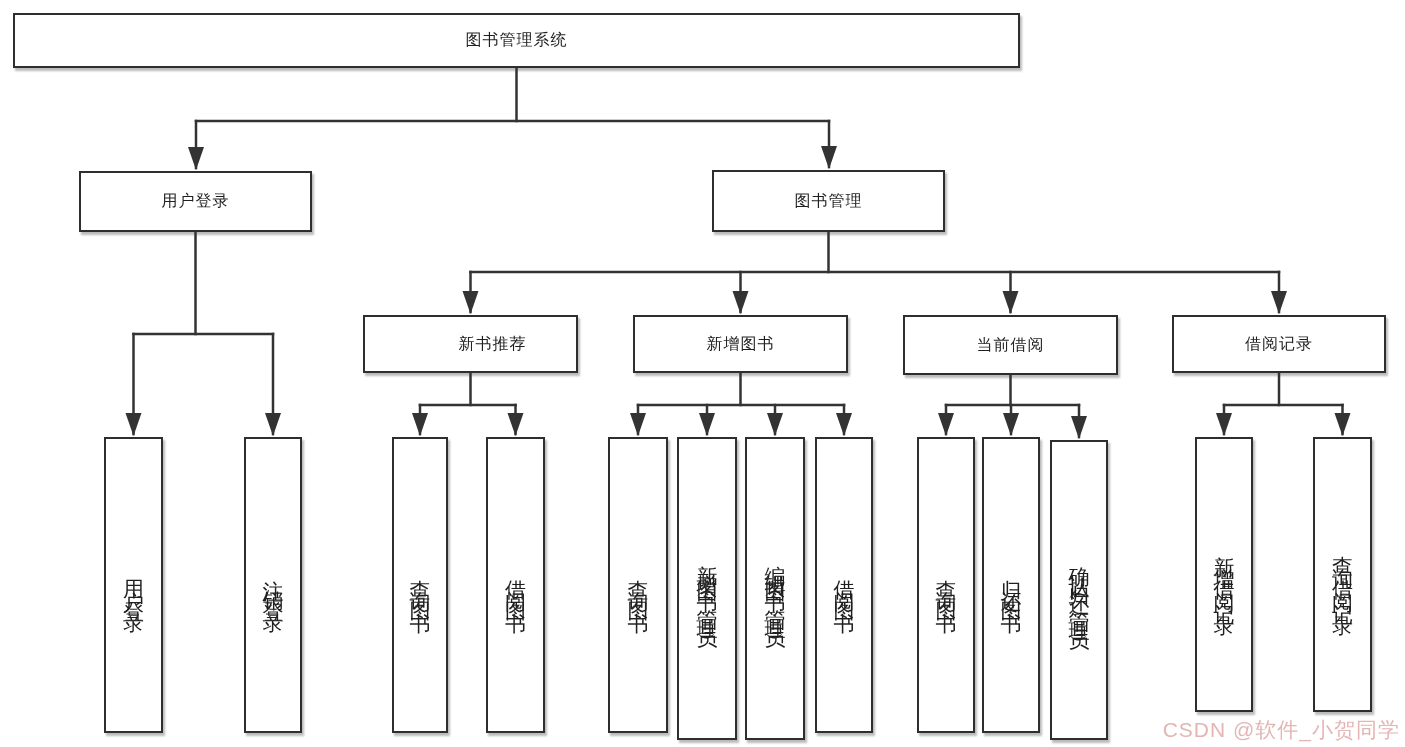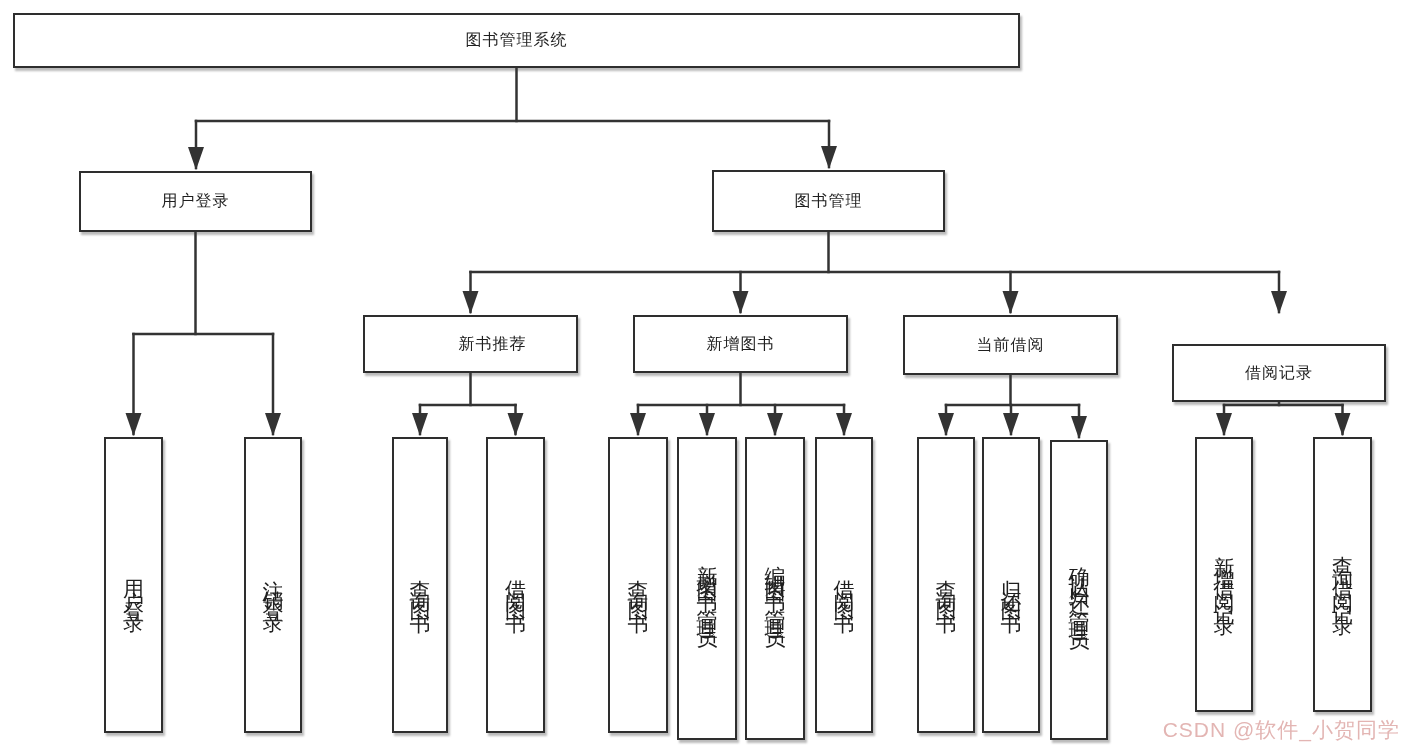--- a/index.html
+++ b/index.html
@@ -148,21 +148,21 @@
 
   <div class="box hbox" style="left:363px; top:315px; width:215px; height:58px;padding-left:44px;">
     <span>新书推荐</span>
   </div>
   <div class="box hbox" style="left:633px; top:315px; width:215px; height:58px;">
     <span>新增图书</span>
   </div>
   <div class="box hbox" style="left:903px; top:315px; width:215px; height:60px;">
     <span>当前借阅</span>
   </div>
-  <div class="box hbox" style="left:1172px; top:315px; width:214px; height:58px;margin-top:29px;">
+  <div class="box hbox" style="left:1172px; top:315px; width:214px; height:58px;">
     <span>借阅记录</span>
   </div>
 
   <div class="box vbox ls11" style="left:392px; top:437px; width:56px; height:296px;">
     <span>查询图书</span>
   </div>
   <div class="box vbox ls11" style="left:486px; top:437px; width:59px; height:296px;">
     <span>借阅图书</span>
   </div>
 

